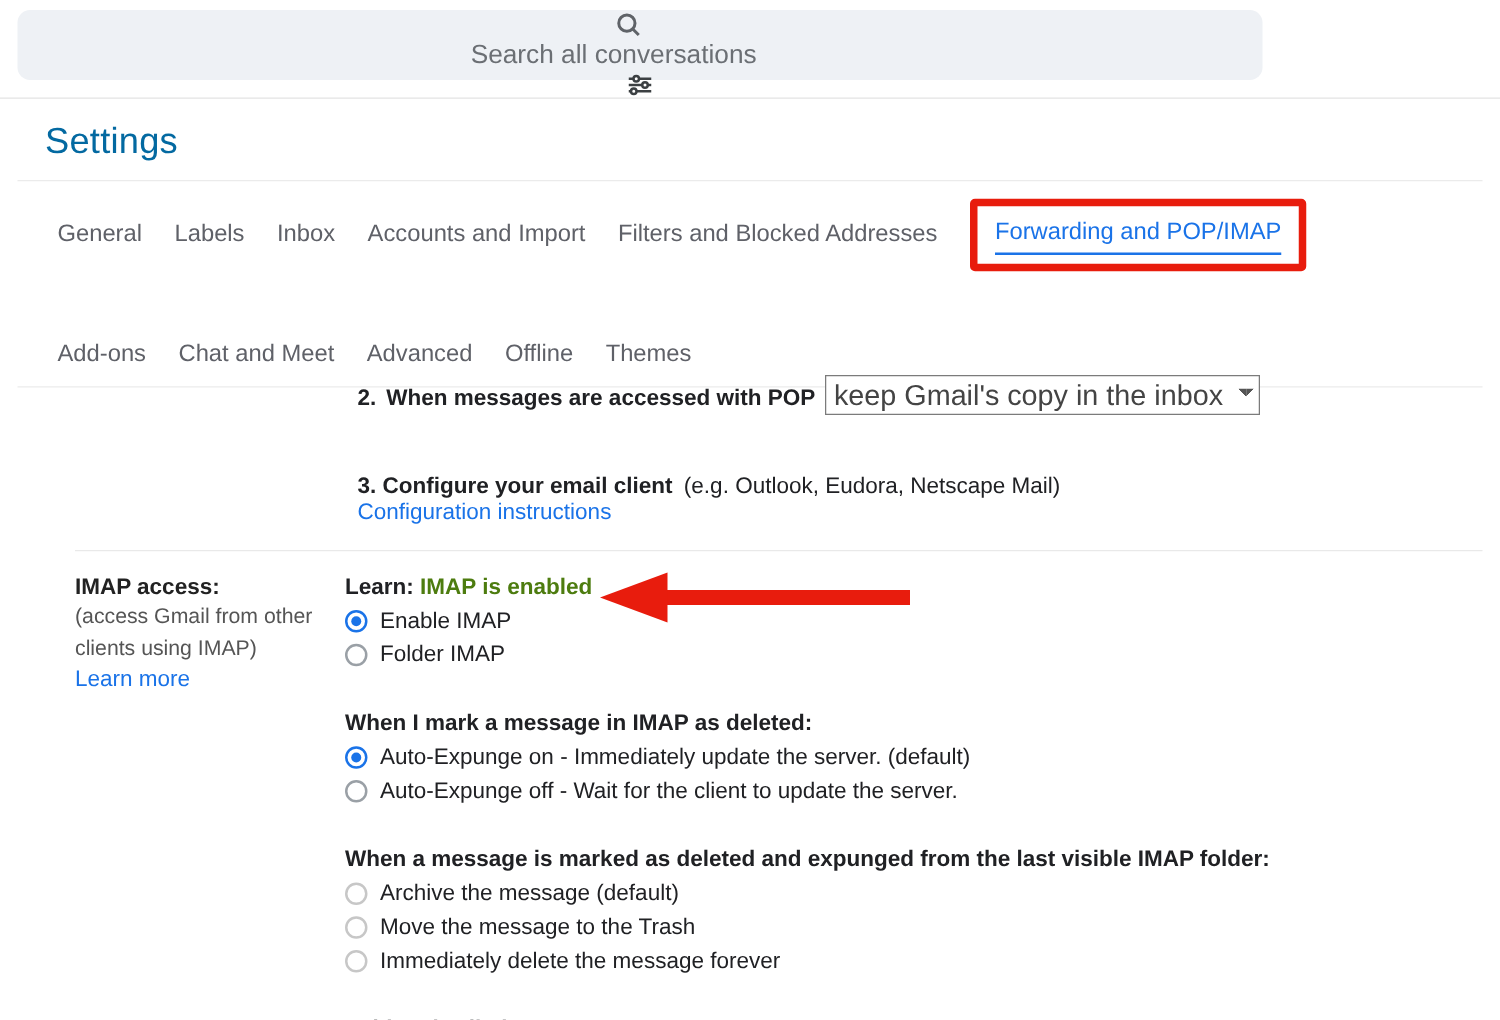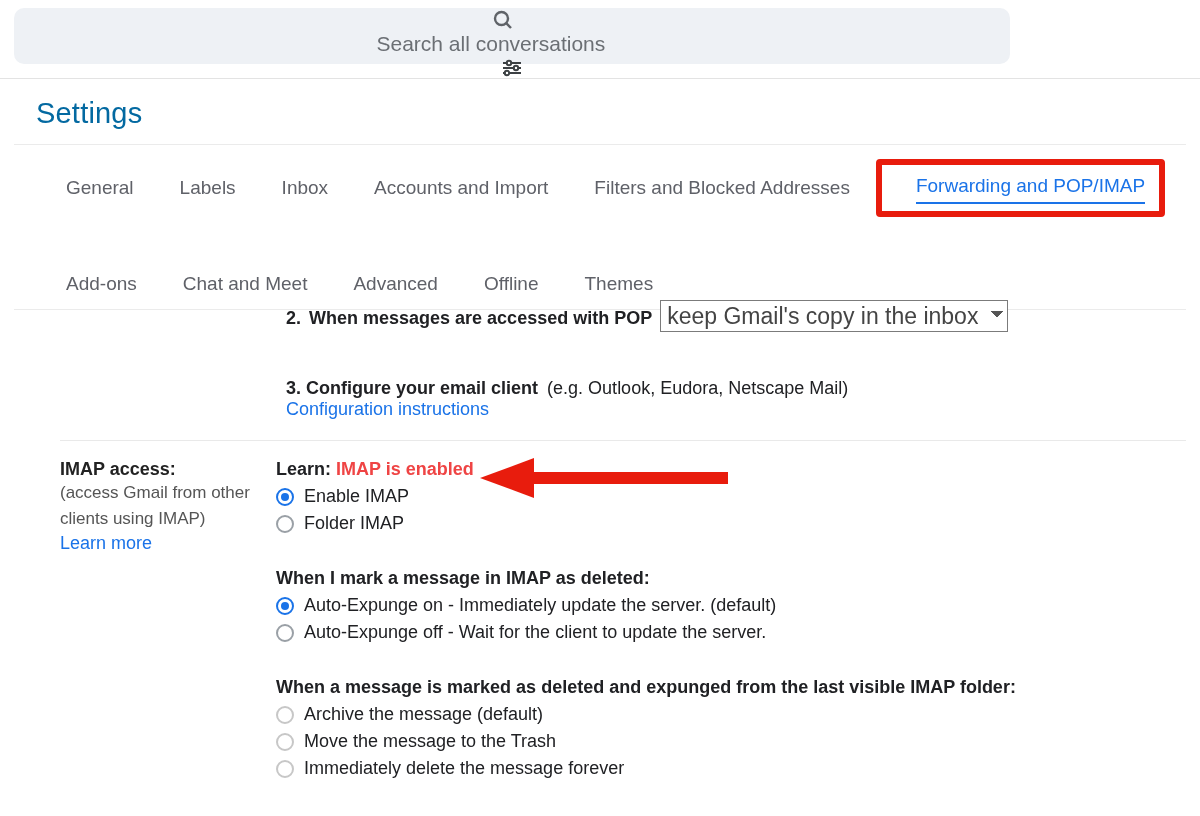--- a/index.html
+++ b/index.html
@@ -47,21 +47,21 @@
   }
   .tabs {
     display: flex;
     flex-wrap: wrap;
     gap: 28px 26px;
     padding: 14px 0 14px 46px;
     font-size: 19px;
     color:#5f6168;
     align-items: center;
   }
-  .tab { color:#5f6168; cursor:pointer; white-space:nowrap;margin-left:20px; }
+  .tab { color:#5f6168; cursor:pointer; white-space:nowrap; }
   .tab.active {
     color:#1a73e8;
     border-bottom: 2px solid #1a73e8;
     padding-bottom: 6px;
   }
   .highlight-box {
     border: 6px solid #e81c0d;
     border-radius: 4px;
     padding: 10px 14px 14px 14px;
     display:inline-block;
@@ -92,21 +92,21 @@
   }
   .leftcol {
     width: 210px;
     flex: 0 0 210px;
     padding-left: 14px;
     font-size:18px;
     color:#222;
   }
   .leftcol .sub { color:#555; font-size:17px; line-height:1.55; }
   .rightcol { flex:1; font-size:18px; }
-  .status-green { color:#ef4444; font-weight:bold; }
+  .status-green { color:#4d7c0f; font-weight:bold; }
   .radio-row { display:flex; align-items:center; gap:10px; margin-top:6px; }
   .radio {
     width:18px; height:18px; border-radius:50%;
     border:2px solid #9aa0a6; display:inline-block; position:relative;
     flex:0 0 18px;
   }
   .radio.checked { border-color:#1a73e8; }
   .radio.checked::after {
     content:""; position:absolute; inset:3px; background:#1a73e8; border-radius:50%;
   }

